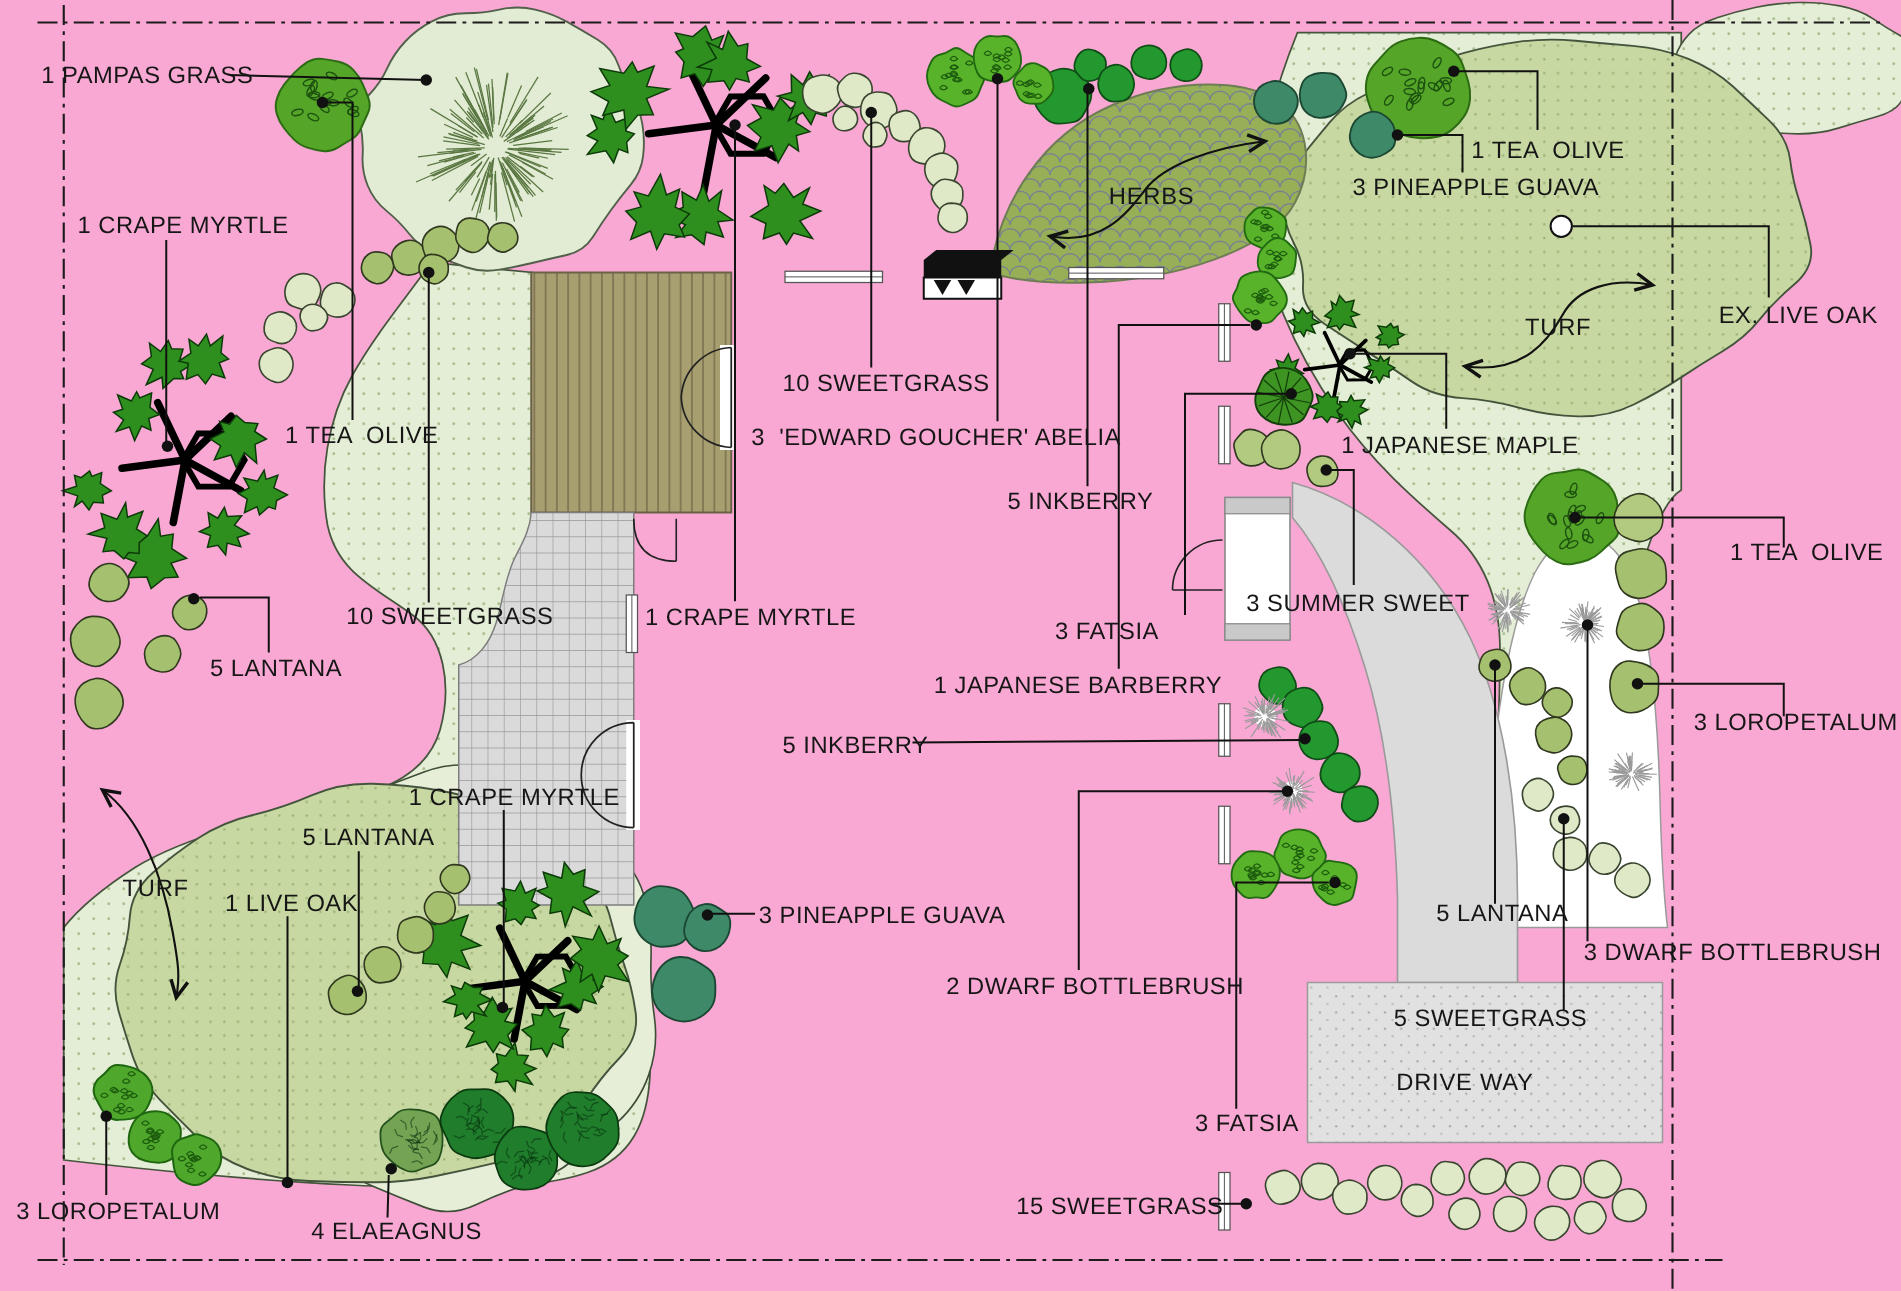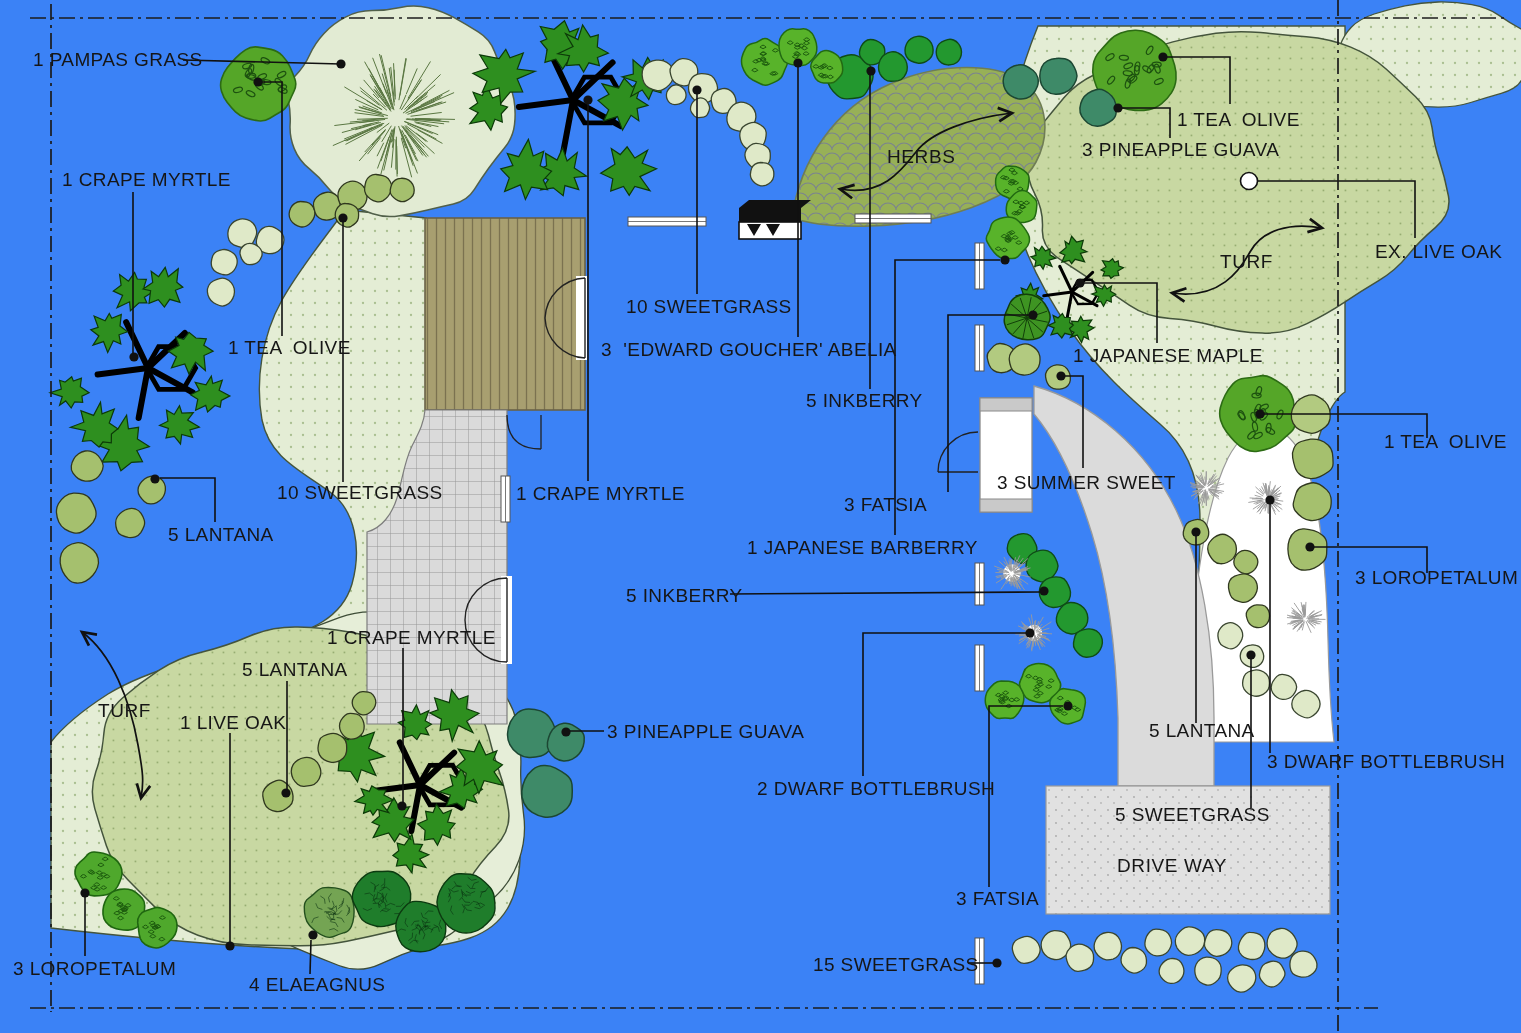--- a/index.html
+++ b/index.html
@@ -1,16 +1,16 @@
 <!DOCTYPE html>
 <html><head>
 <meta charset="utf-8">
 <style>
   html,body{margin:0;padding:0;background:#fff;}
-  #stage{position:relative;width:1521px;height:1033px;background:#3b82f6;overflow:hidden;
+  #stage{position:relative;width:1521px;height:1033px;background:#f9a8d4;overflow:hidden;
          font-family:"Liberation Sans",sans-serif;}
   svg{position:absolute;left:0;top:0;}
   .lbl{font:19px "Liberation Sans",sans-serif;fill:#161616;letter-spacing:.4px;white-space:pre;}
   .area-lbl{font:19px "Liberation Sans",sans-serif;fill:#161616;letter-spacing:.6px;white-space:pre;}
   .sg{fill:#dfe9c8;stroke:#39452f;stroke-width:1.3}
   .lan{fill:#a5c06e;stroke:#30381f;stroke-width:1.3}
   .ss{fill:#b2ca80;stroke:#30381f;stroke-width:1.3}
   .ink{fill:#23982f;stroke:#0f4c16;stroke-width:1.4}
   .guv{fill:#3e8a68;stroke:#1c4733;stroke-width:1.5}
   .tol{fill:#55a628;stroke:#2c6b14;stroke-width:1.6}

